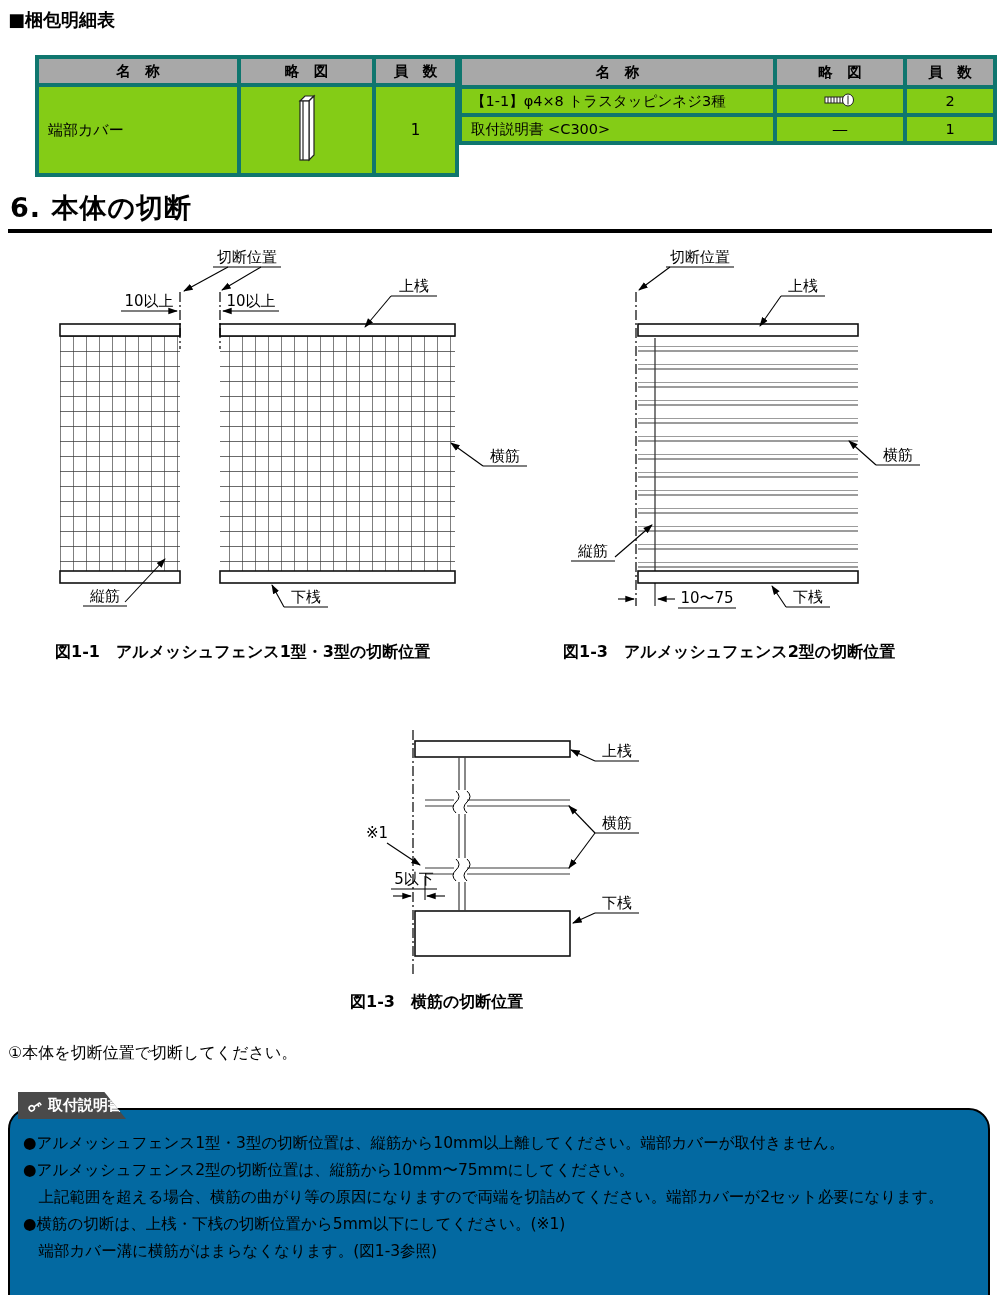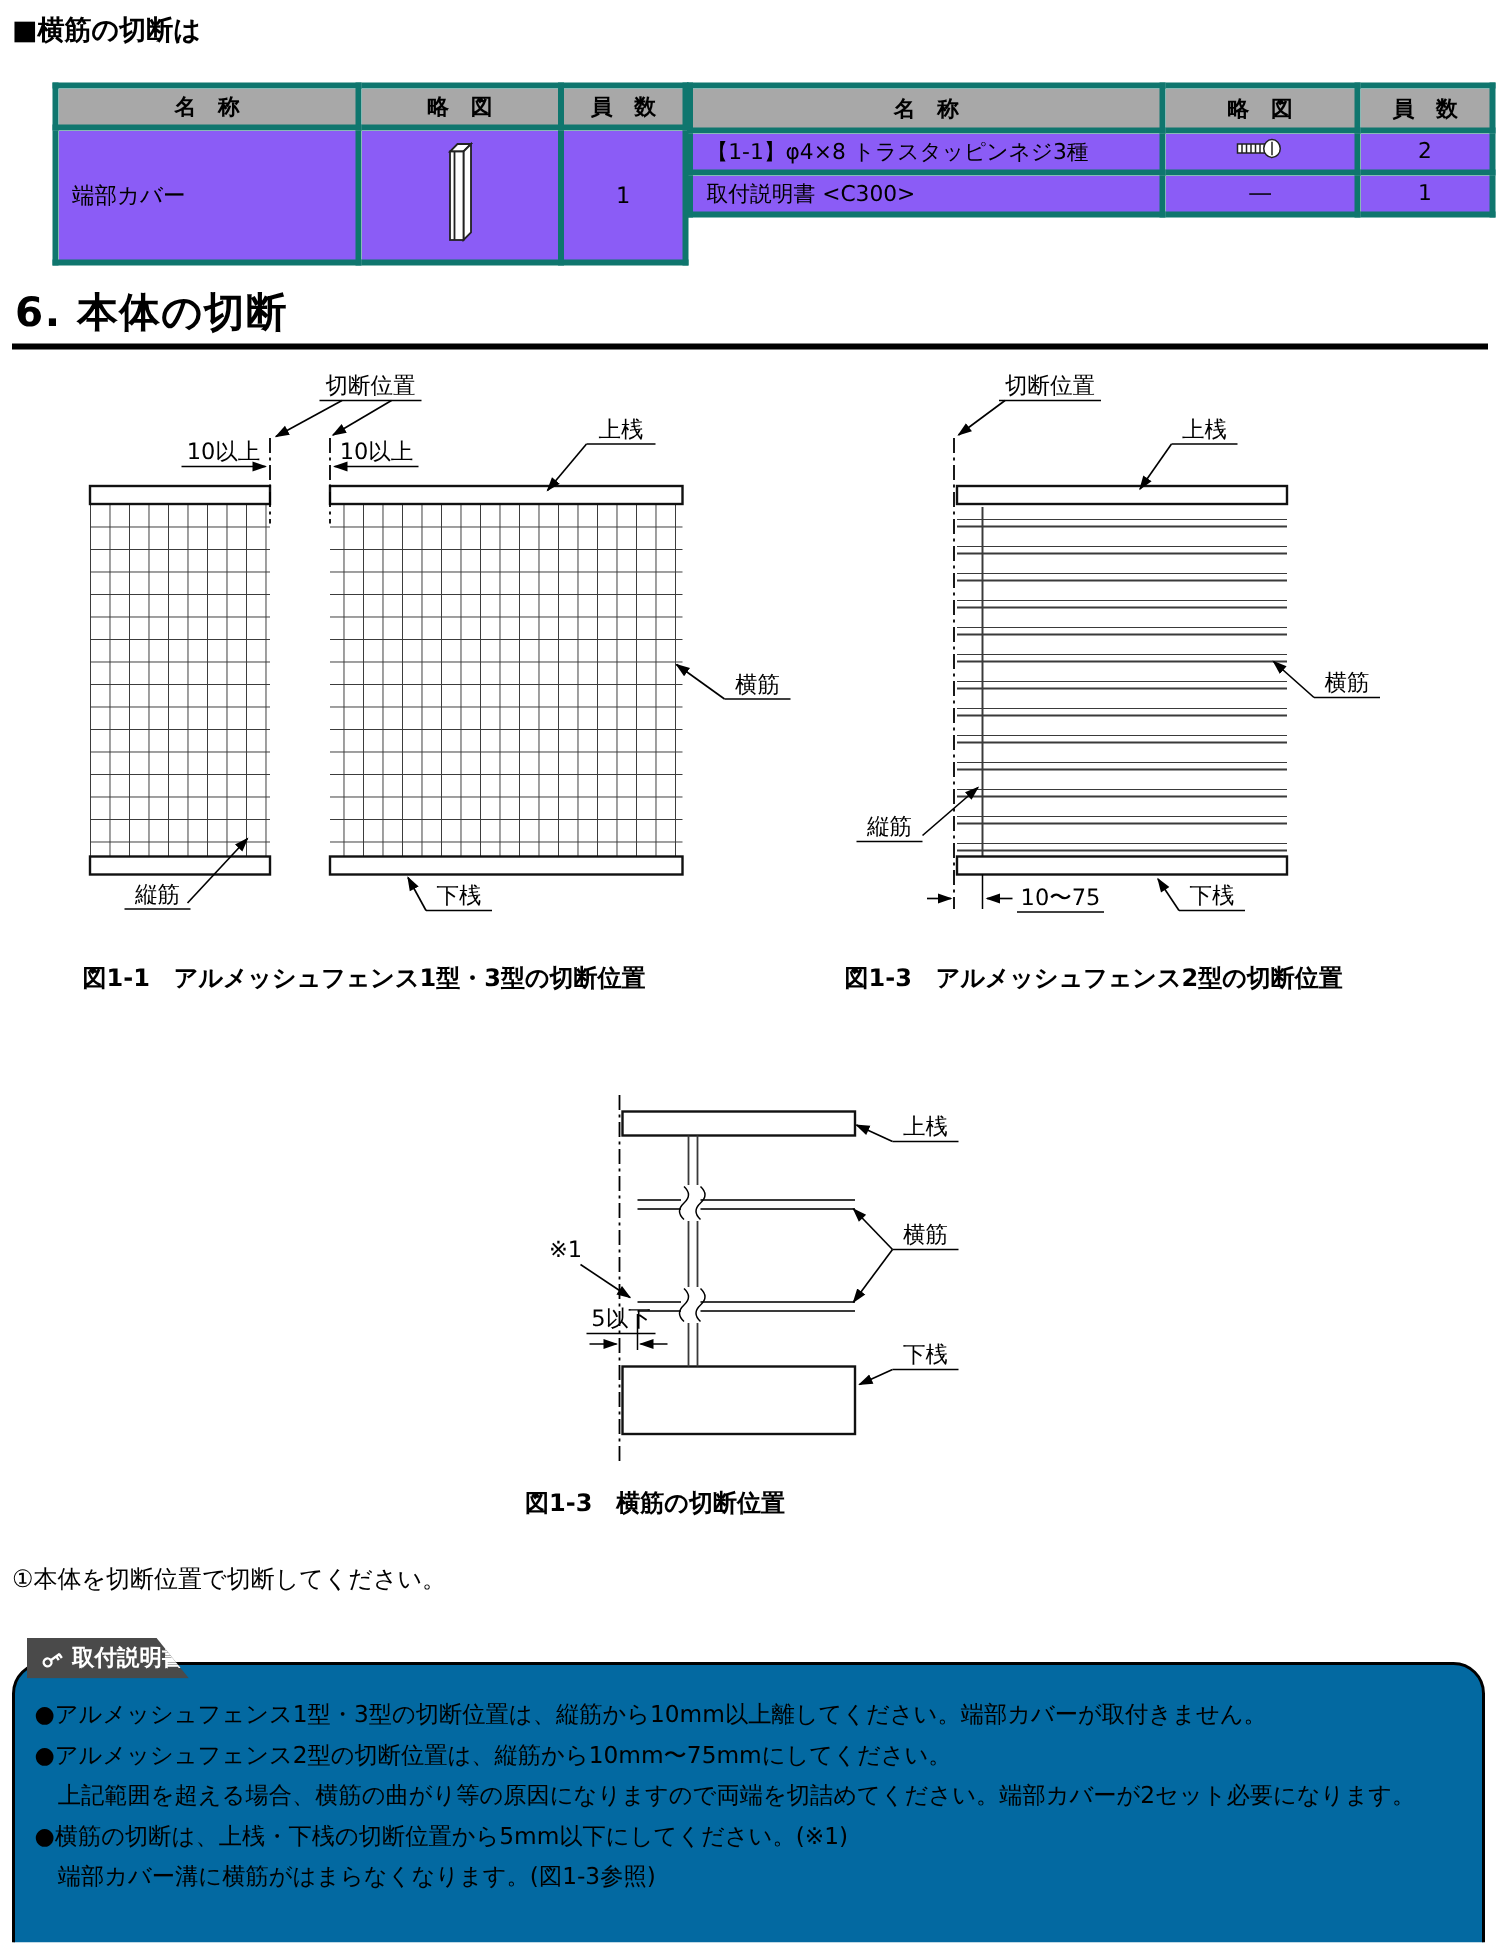--- a/index.html
+++ b/index.html
@@ -4,21 +4,21 @@
 <style>
   html,body{margin:0;padding:0;background:#fff;}
   .page{
     position:relative;width:1000px;height:1295px;background:#fff;color:#000;
     font-family:"DejaVu Sans","Liberation Sans",sans-serif;overflow:hidden;
   }
   .h-pack{position:absolute;left:8px;top:8px;font-size:18px;font-weight:bold;}
   table.pack{position:absolute;border-collapse:collapse;table-layout:fixed;border:2px solid #000;}
   table.pack th,table.pack td{border:4px solid #0f766e;font-weight:normal;overflow:hidden;white-space:nowrap;}
   table.pack th{background:var(--table_header_bg,#a8a8a8);font-size:14.5px;font-weight:600;text-align:center;}
-  table.pack td{font-size:15px;background:#8b5cf6;}
+  table.pack td{font-size:15px;background:#84cc16;}
   td.cell-name{text-align:left;padding-left:9px;}
   td.cell-center{text-align:center;}
   #tbl-left{left:35px;top:55px;width:420px;}
   #tbl-left th{height:22px;}
   #tbl-left td{height:84px;}
   #tbl-right{left:458px;top:55px;width:537px;}
   #tbl-right th{height:24px;}
   #tbl-right td{height:22px;font-size:14.5px;}
   .sec-title{position:absolute;left:10px;top:190px;font-size:27px;font-weight:bold;letter-spacing:1px;}
   .sec-rule{position:absolute;left:8px;top:229px;width:984px;height:3.5px;background:#000;}
@@ -45,21 +45,21 @@
   }
   svg text{font-size:15px;fill:#000;font-family:inherit;}
   .ldr{stroke:#000;stroke-width:1.1;fill:none;}
   .thin{stroke:#000;stroke-width:1;fill:none;}
 </style>
 </head>
 <body>
 
 <div class="page">
 
-  <div class="h-pack">■横筋の切断は</div>
+  <div class="h-pack">■梱包明細表</div>
 
   <table class="pack" id="tbl-left">
     <colgroup>
         <col style="width:202px">
         <col style="width:135px">
         <col style="width:83px">
       </colgroup>
     <tbody>
         <tr>
       <th>名　称</th>

